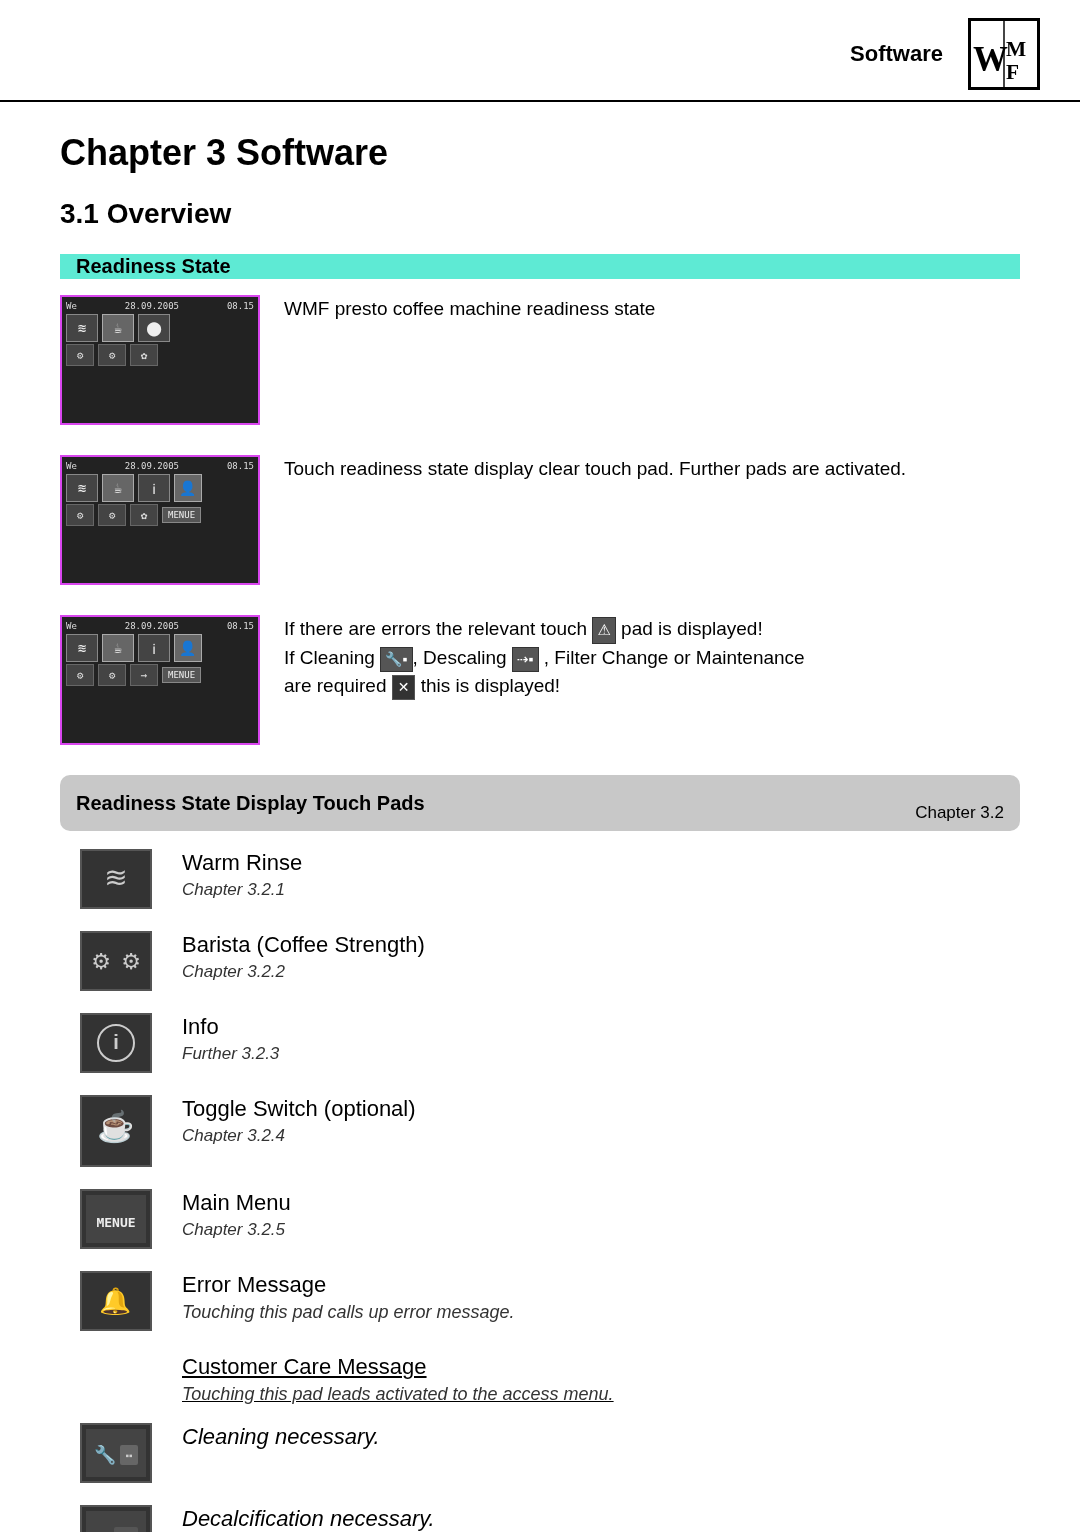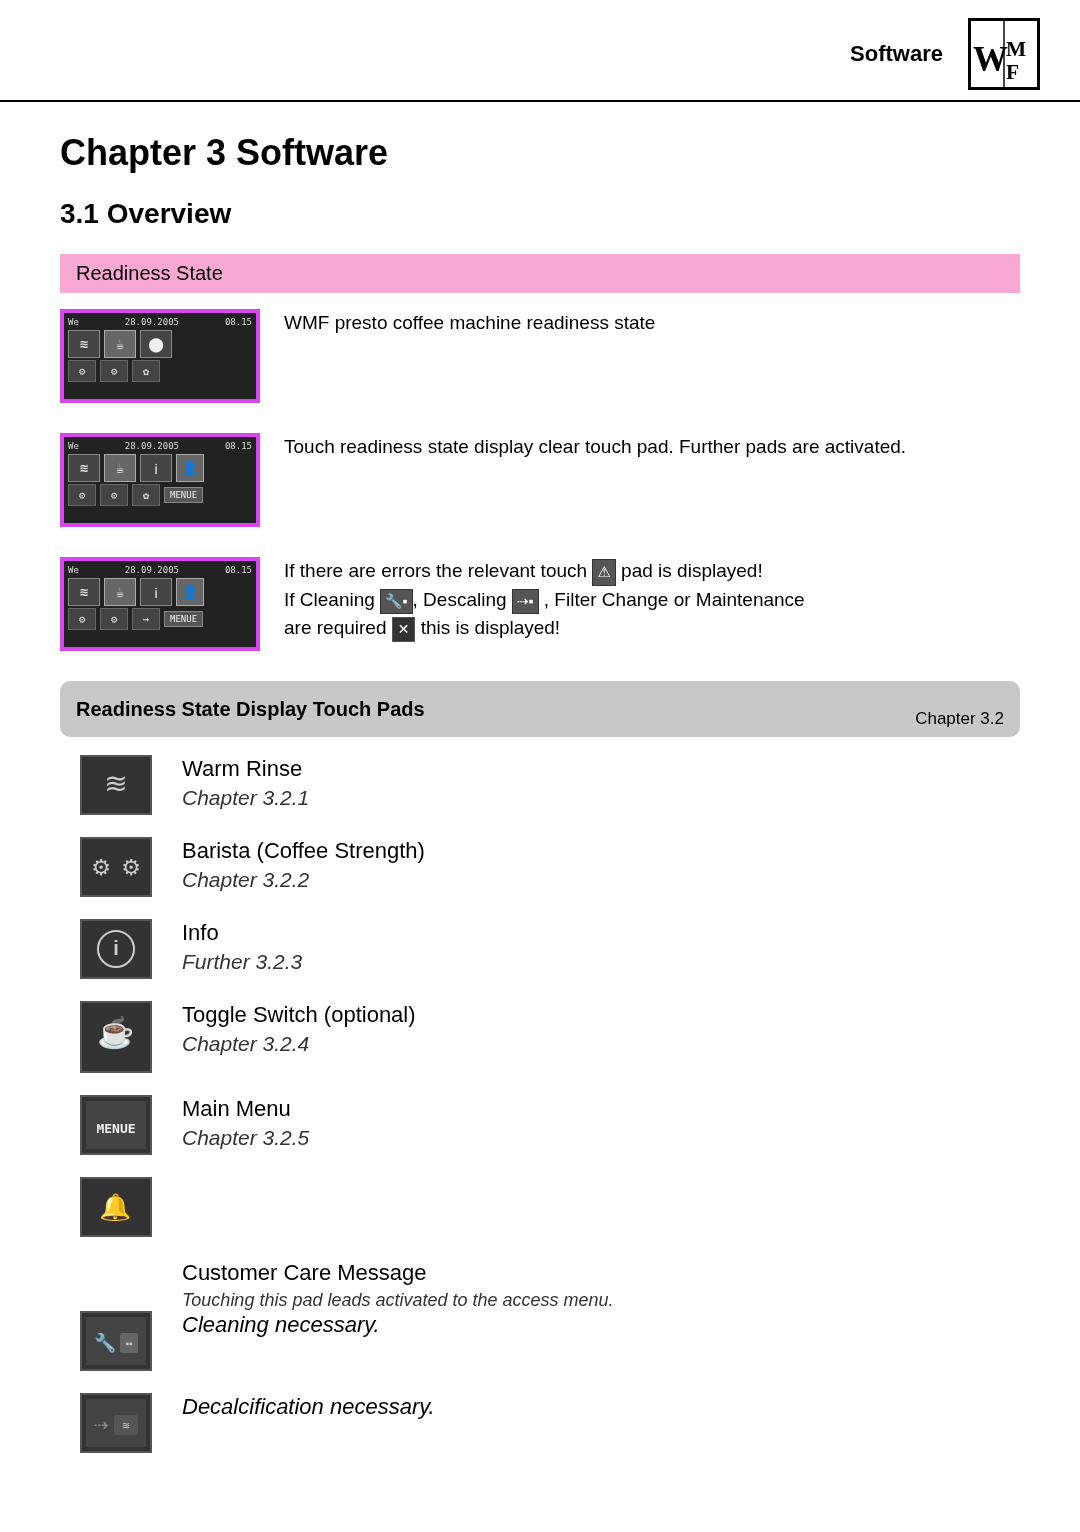--- a/index.html
+++ b/index.html
@@ -50,39 +50,39 @@
 
     
     .section-heading {
       font-size: 28px;
       font-weight: bold;
       margin-bottom: 24px;
     }
 
     
     .readiness-state-box {
-      background: #f9a8d4;
-      padding: 8px 16px;
+      background: #5eead4;
+      padding: 1px 16px;
       font-size: 20px;
-      font-weight: normal;
+      font-weight: bold;
       margin-bottom: 16px;
     }
 
     
     .state-row {
       display: flex;
       align-items: flex-start;
       margin-bottom: 30px;
       gap: 24px;
     }
     .state-screen {
       min-width: 200px;
       width: 200px;
-      height: 94px;
-      border: 4px solid #d946ef;
+      height: 130px;
+      border: 2px solid #d946ef;
       background: #fff;
       position: relative;
       overflow: hidden;
       flex-shrink: 0;
     }
     .state-text {
       flex: 1;
       font-size: 19px;
       line-height: 1.5;
     }
@@ -209,35 +209,37 @@
     }
     .touch-pad-info {
       flex: 1;
     }
     .touch-pad-label {
       font-size: 22px;
       font-weight: normal;
       line-height: 1.3;
     }
     .touch-pad-chapter {
-      font-size: 21px;
+      font-size: 17px;
       font-style: italic;
       color: #333;
       margin-top: 2px;
     }
     .touch-pad-sublabel {
       font-size: 18px;
       font-style: italic;
       color: #333;
       margin-top: 2px;
     }
 
     
     .touch-pad-item-noicon {
       padding-left: 20px;
+      margin-bottom: 18px;
+      text-decoration: underline;
     }
     .touch-pad-item-noicon .touch-pad-label {
       font-size: 22px;
     }
   </style>
 </head>
 <body>
 
 <div class="header">
   <span class="header-software">Software</span>
@@ -411,20 +413,24 @@
       </div>
     </div>
 
     <div class="touch-pad-item">
       <div class="touch-pad-icon">
         <svg width="60" height="48" viewBox="0 0 60 48">
           <rect width="60" height="48" fill="#333"></rect>
           <text x="30" y="33" font-size="26" text-anchor="middle" fill="#ccc">🔔</text>
         </svg>
       </div>
+      <div class="touch-pad-info">
+        <div class="touch-pad-label">Error Message</div>
+        <div class="touch-pad-sublabel">Touching this pad calls up error message.</div>
+      </div>
     </div>
 
     <div class="touch-pad-item-noicon" style="padding-left: 122px;">
       <div class="touch-pad-label">Customer Care Message</div>
       <div class="touch-pad-sublabel">Touching this pad leads activated to the access menu.</div>
     </div>
 
     <div class="touch-pad-item">
       <div class="touch-pad-icon">
         <svg width="60" height="48" viewBox="0 0 60 48">

